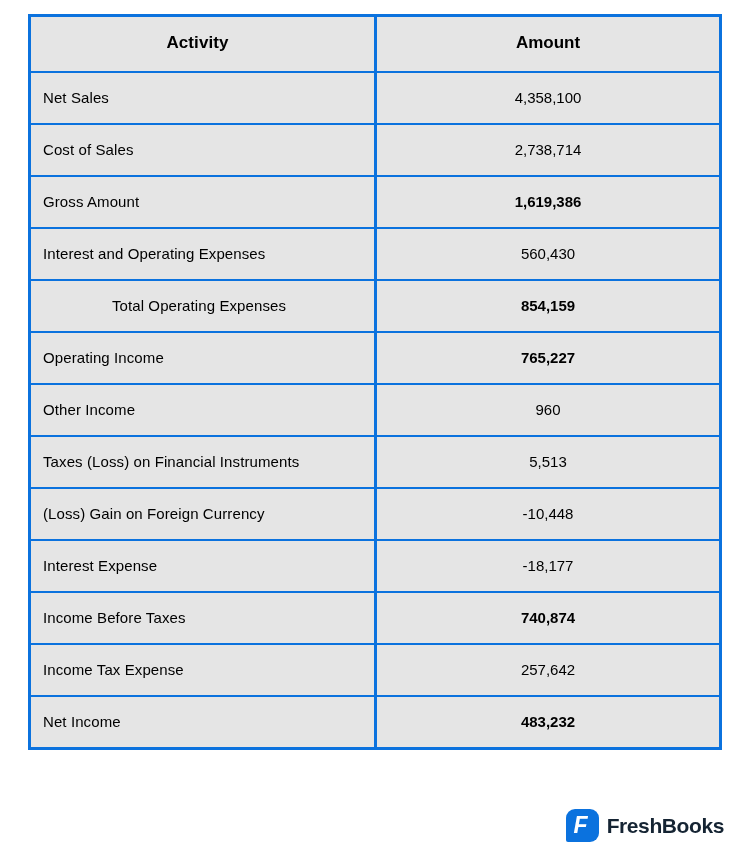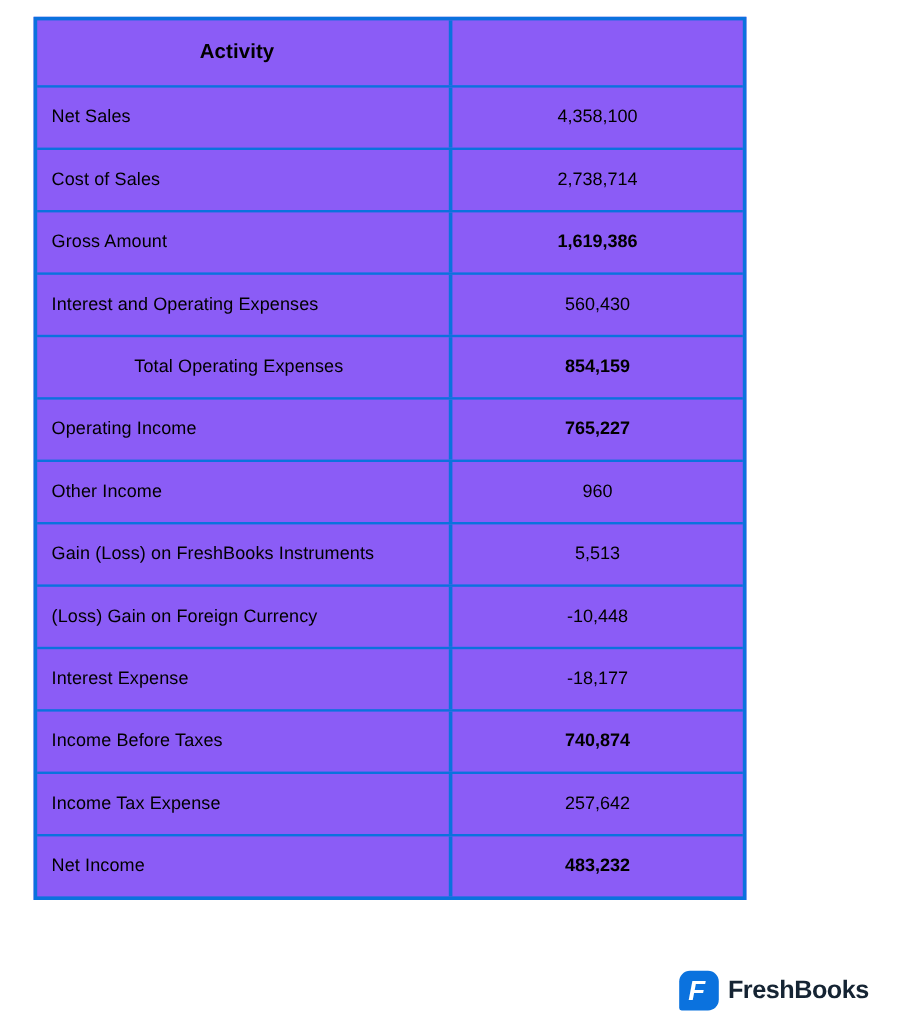--- a/index.html
+++ b/index.html
@@ -15,23 +15,23 @@
     background: #ffffff;
     position: relative;
     font-family: "Liberation Sans", sans-serif;
     color: var(--text);
     overflow: hidden;
   }
   .statement-table {
     position: absolute;
     left: 28px;
     top: 14px;
-    width: 594px;
+    width: 694px;
     border: 3px solid var(--blue);
-    background: #8b5cf6;
+    background: #e5e5e5;
   }
   .row {
     display: flex;
     height: 52px;
     border-top: 2px solid var(--blue);
   }
   .row.header {
     height: 54px;
     border-top: none;
   }
@@ -92,20 +92,21 @@
     color: var(--brand-text);
     letter-spacing: -0.4px;
   }
 </style>
 </head>
 <body>
 
 <div class="statement-table">
   <div class="row header">
     <div class="cell-label">Activity</div>
+    <div class="cell-amount">Amount</div>
   </div>
 
 <div class="row">
     <div class="cell-label">Net Sales</div>
     <div class="cell-amount">4,358,100</div>
   </div>
     <div class="row">
     <div class="cell-label">Cost of Sales</div>
     <div class="cell-amount">2,738,714</div>
   </div>
@@ -123,21 +124,21 @@
   </div>
     <div class="row">
     <div class="cell-label">Operating Income</div>
     <div class="cell-amount bold">765,227</div>
   </div>
     <div class="row">
     <div class="cell-label">Other Income</div>
     <div class="cell-amount">960</div>
   </div>
     <div class="row">
-    <div class="cell-label">Gain (Loss) on FreshBooks Instruments</div>
+    <div class="cell-label">Taxes (Loss) on Financial Instruments</div>
     <div class="cell-amount">5,513</div>
   </div>
     <div class="row">
     <div class="cell-label">(Loss) Gain on Foreign Currency</div>
     <div class="cell-amount">-10,448</div>
   </div>
     <div class="row">
     <div class="cell-label">Interest Expense</div>
     <div class="cell-amount">-18,177</div>
   </div>

